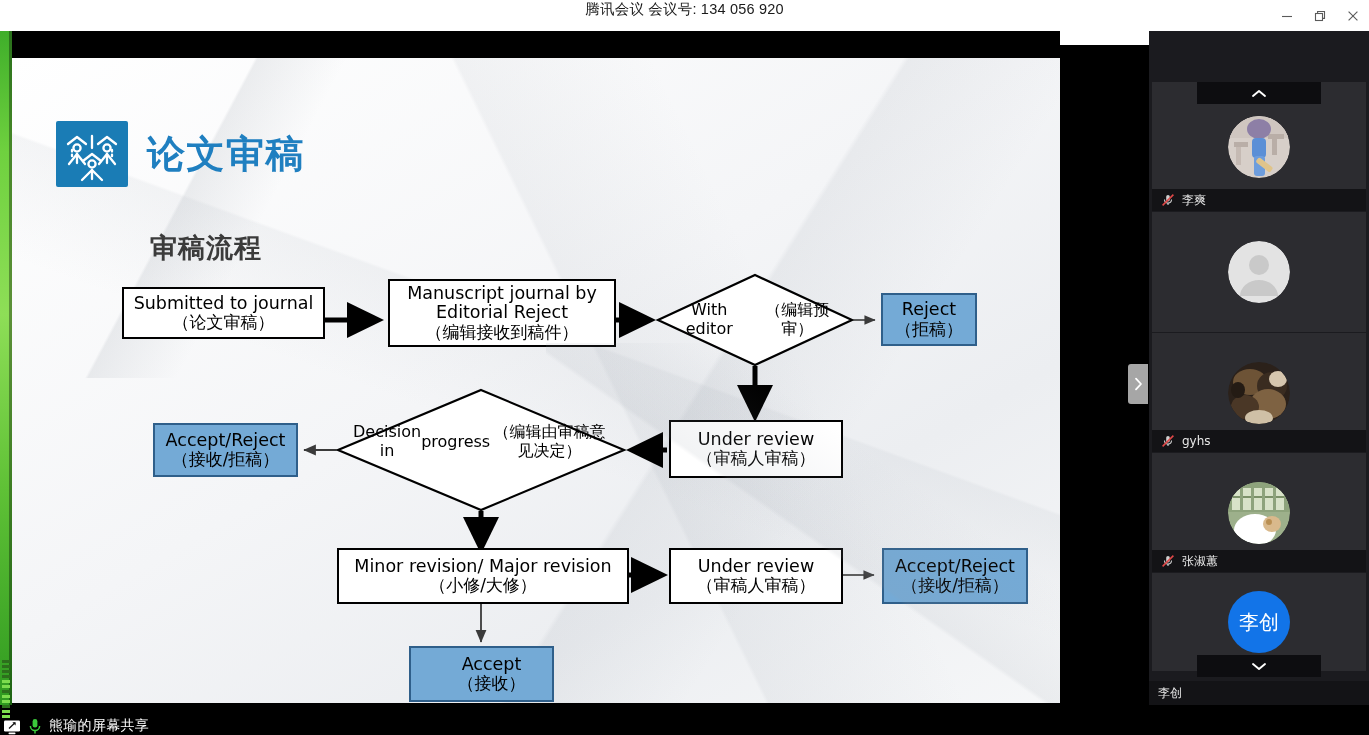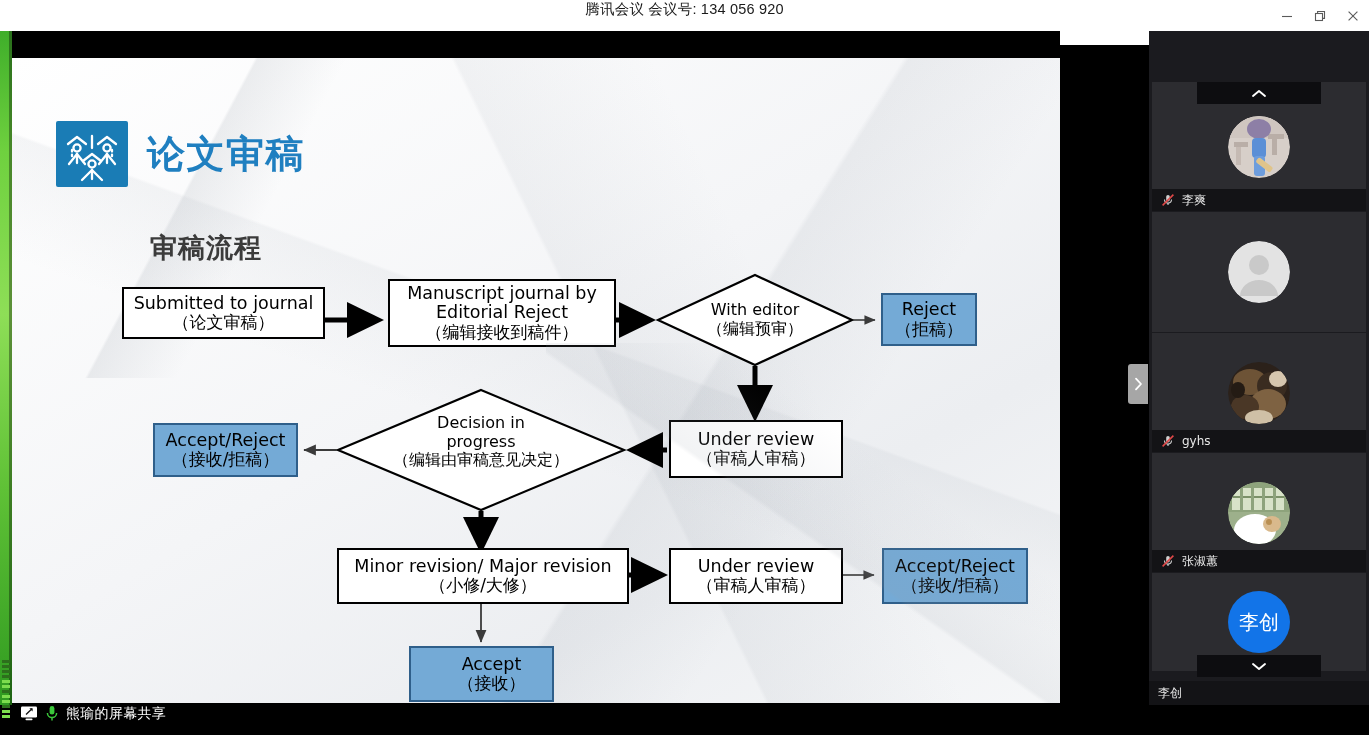--- a/index.html
+++ b/index.html
@@ -90,21 +90,21 @@
     position: absolute; display: flex; flex-direction: column;
     align-items: center; justify-content: center; text-align: center;
     font-family: "DejaVu Sans", "Liberation Sans", sans-serif;
     color: #000; line-height: 1.12;
   }
   .node .en { font-size: 17.5px; }
   .node .zh { font-size: 17px; }
   .rect { border: 2px solid #000; background: #ffffff; }
   .rect.blue { background: #74AAD6; border: 2px solid #2f5f8a; }
   .diamond-label {
-    position: absolute; display:flex; flex-direction:column;
+    position: absolute; display:flex; flex-direction:row;
     align-items:center; justify-content:center; text-align:center;
     font-family:"DejaVu Sans","Liberation Sans",sans-serif; color:#000; line-height:1.18;
   }
 
   
   .panel-handle {
     position: absolute; left: 1128px; top: 364px; width: 20px; height: 40px;
     background: #a6a6a6; border-radius: 3px 0 0 3px;
     display:flex; align-items:center; justify-content:center; z-index: 7;
   }
@@ -150,21 +150,21 @@
   
   .self-strip {
     position:absolute; left:0; bottom:0; width:220px; height:24px; background:#131316;
     display:flex; align-items:center; padding-left:9px; z-index:3;
   }
   .self-strip .nm { color:#e8e8e8; font-size:12px; font-family:"DejaVu Sans","Liberation Sans",sans-serif; }
 
   
   .statusbar {
     position:absolute; left:0; bottom:0; width:1369px; height:30px;
-    background:#000; display:flex; align-items:flex-start; gap:7px; padding-left:20px;
+    background:#000; display:flex; align-items:flex-end; gap:7px; padding-left:3px;
   }
   .statusbar .label {
     color:#ffffff; font-size:14px;
     font-family:"DejaVu Sans","Liberation Sans",sans-serif; letter-spacing:.3px;
   }
   .eq-bars { position:absolute; left:0; bottom:0; width:12px; height:75px; z-index:8; }
   .eq-bars i {
     display:block; margin:0 auto 2px; width:8px; height:3px; background:#7ddc4e;
   }
   .eq-bars i.dim { background:#2d6f1c; }

